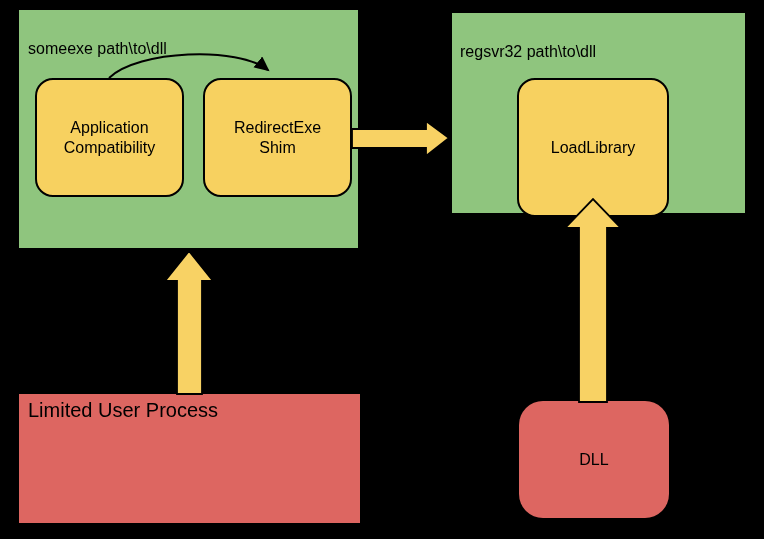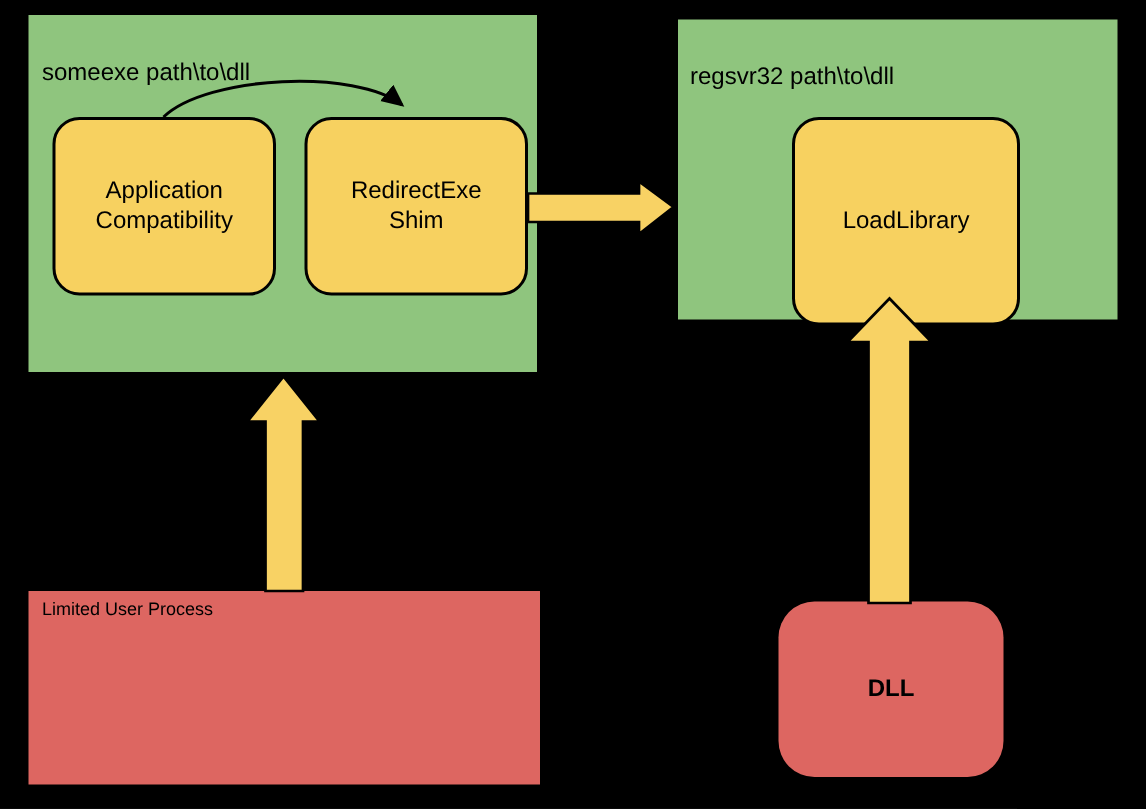--- a/index.html
+++ b/index.html
@@ -42,47 +42,47 @@
     text-align:center;
     font-size:16px;
     line-height:20px;
     color:var(--line-black);
   }
   .node .node-label{max-width:112px;}
   .process-box{
     position:absolute;
     background:var(--process-red);
     color:var(--line-black);
-    font-size:12px;
+    font-size:20px;
   }
   .process-label{position:absolute;left:9px;top:5px;white-space:pre;}
   .dll-box{
     position:absolute;
     background:var(--process-red);
     border-radius:24px;
     display:flex;align-items:center;justify-content:center;
-    font-size:16px;color:var(--line-black);font-weight:bold;
+    font-size:16px;color:var(--line-black);
   }
   .boundary-label{
     position:absolute;
     left:50%;top:310px;
     transform:translateX(-50%);
     font-size:15px;
     font-style:italic;
     color:var(--boundary-white);
     white-space:pre;
   }
   
   #someexe-container{left:19px;top:10px;width:339px;height:238px;}
   #someexe-container .container-label{left:9px;top:9px;}
   #regsvr32-container{left:452px;top:13px;width:293px;height:200px;text-align:center;}
   #regsvr32-container .container-label{left:8px;top:9px;}
   #app-compat-node{left:35px;top:78px;width:149px;height:119px;}
   #redirect-shim-node{left:203px;top:78px;width:149px;height:119px;}
-  #loadlibrary-node{left:528px;top:78px;width:152px;height:139px;}
+  #loadlibrary-node{left:517px;top:78px;width:152px;height:139px;}
   #limited-user-process-box{left:19px;top:394px;width:341px;height:129px;}
   #dll-box{left:519px;top:401px;width:150px;height:117px;}
   svg.arrow-layer{
     position:absolute;left:0;top:0;width:764px;height:539px;
     pointer-events:none;
   }
   .block-arrow{
     fill:var(--arrow-yellow);
     stroke:var(--line-black);
     stroke-width:1.8;

